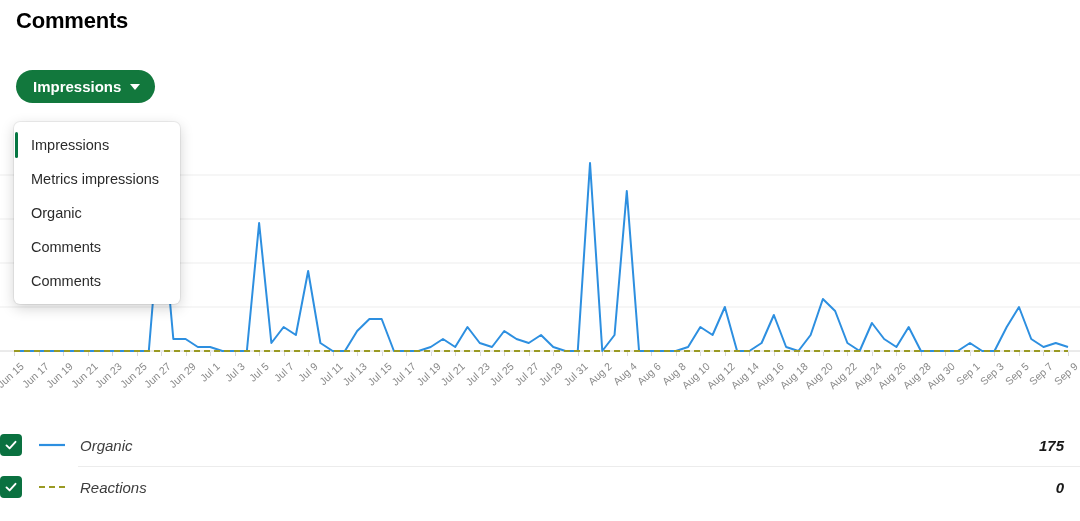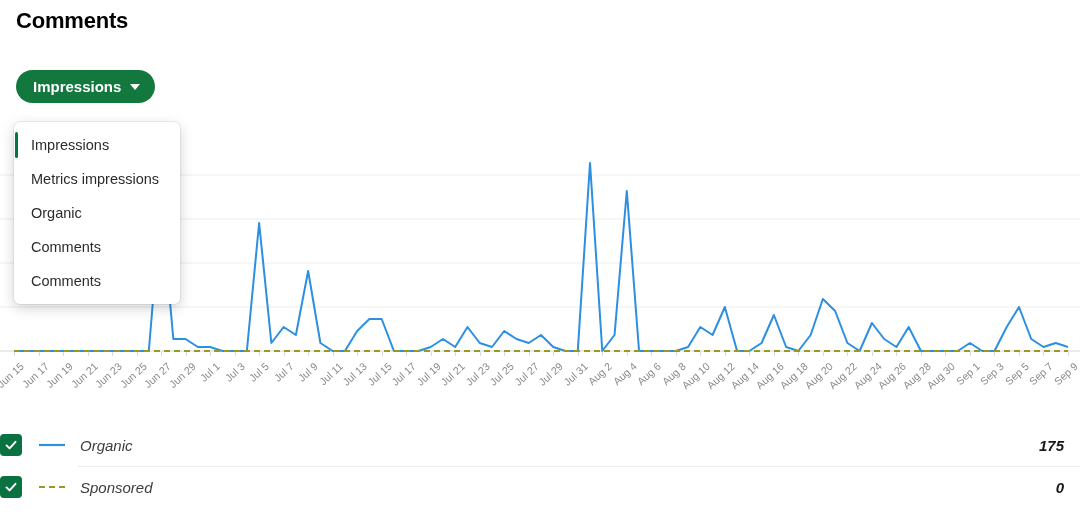--- a/index.html
+++ b/index.html
@@ -311,16 +311,16 @@
       <div class="lgd-check">
         <svg width="14" height="14" viewBox="0 0 14 14">
           <polyline points="2.5,7.4 5.6,10.4 11.5,3.8" fill="none" stroke="#ffffff" stroke-width="1.9" stroke-linecap="round" stroke-linejoin="round"></polyline>
         </svg>
       </div>
       <div class="lgd-swatch">
         <svg width="28" height="8" viewBox="0 0 28 8">
           <line x1="1" y1="4" x2="27" y2="4" stroke="#9a9a23" stroke-width="2.2" stroke-dasharray="6,4"></line>
         </svg>
       </div>
-      <span class="lgd-label">Sponsored</span>
+      <span class="lgd-label">Reactions</span>
       <span class="lgd-value">0</span>
     </div>
   </div>
 
 </body></html>

